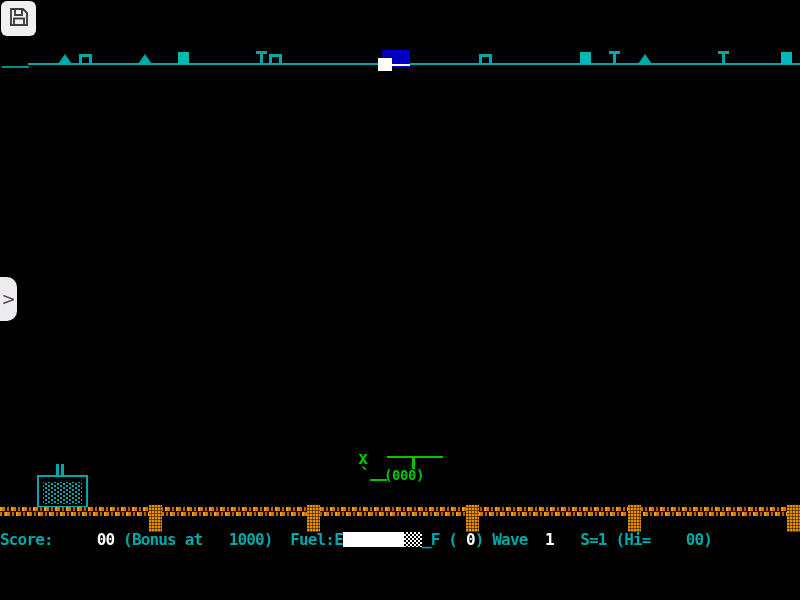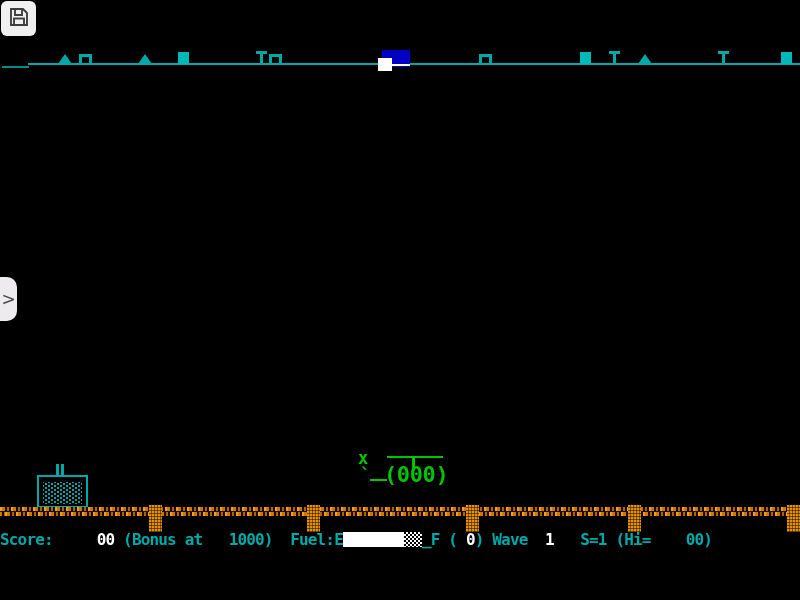--- a/index.html
+++ b/index.html
@@ -54,21 +54,21 @@
 
   
   .heli-x{position:absolute;left:358px;top:449px;color:var(--green);
     font-weight:bold;font-size:17px;line-height:18px;}
   .rotor-bar{position:absolute;left:387px;top:456px;width:56px;height:2px;background:var(--green);}
   .rotor-mast{position:absolute;left:412px;top:458px;width:3px;height:11px;background:var(--green);}
   .heli-tick{position:absolute;left:360px;top:466px;color:var(--green);
     font-weight:bold;font-size:18px;line-height:18px;}
   .tail-boom{position:absolute;left:370px;top:479px;width:17px;height:2px;background:var(--green);}
   .heli-body{position:absolute;left:384px;top:464px;color:var(--green);
-    font-weight:bold;font-size:22px;line-height:22px;letter-spacing:-0.4px;}
+    font-weight:bold;font-size:14px;line-height:22px;letter-spacing:-0.4px;}
 
   
   .ground{position:absolute;left:0;top:507px;width:800px;height:9px;background:var(--ground-dark);}
   .g-row{height:4px;
     background:repeating-linear-gradient(90deg,
       var(--orange-lt) 0 2px, var(--orange) 2px 5px, #140a00 5px 7px,
       #b36200 7px 9px, #140a00 9px 11px);}
   .g-row.r2{margin-top:1px;background-position-x:5px;}
   .post{position:absolute;top:505px;width:13px;height:27px;
     background-image:repeating-linear-gradient(0deg,rgba(0,0,0,.5) 0 1px,transparent 1px 3px),

